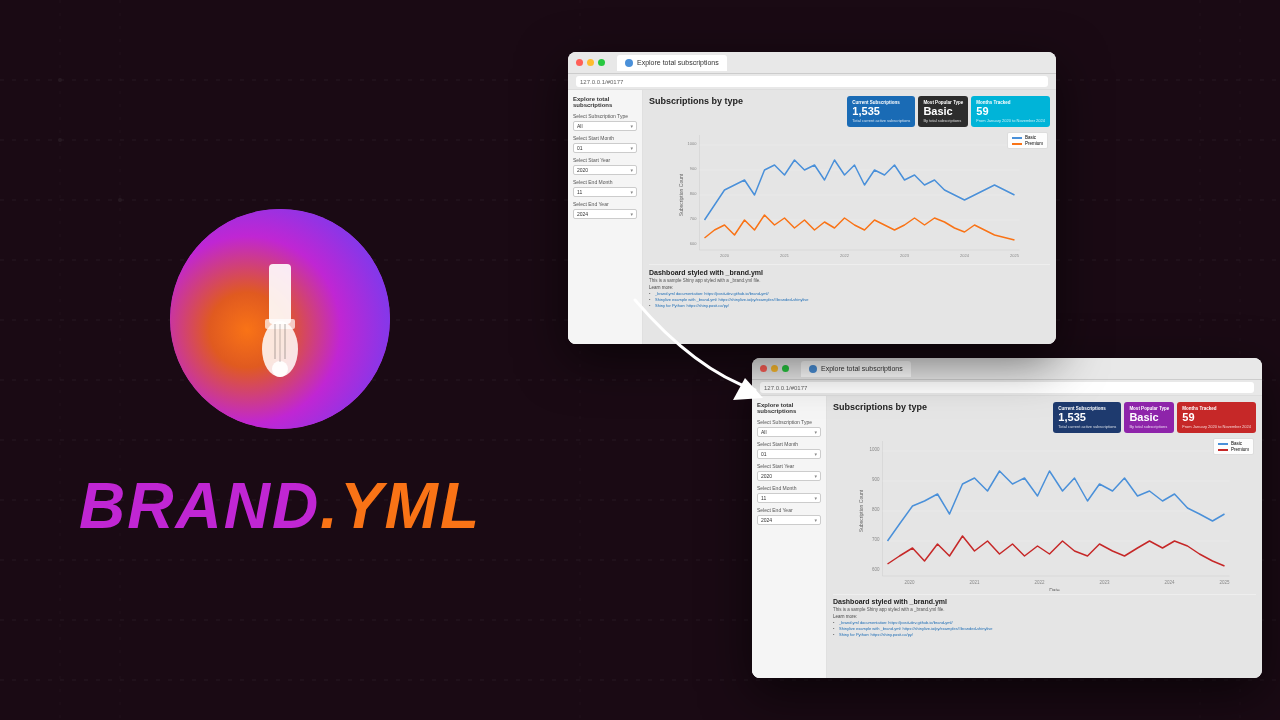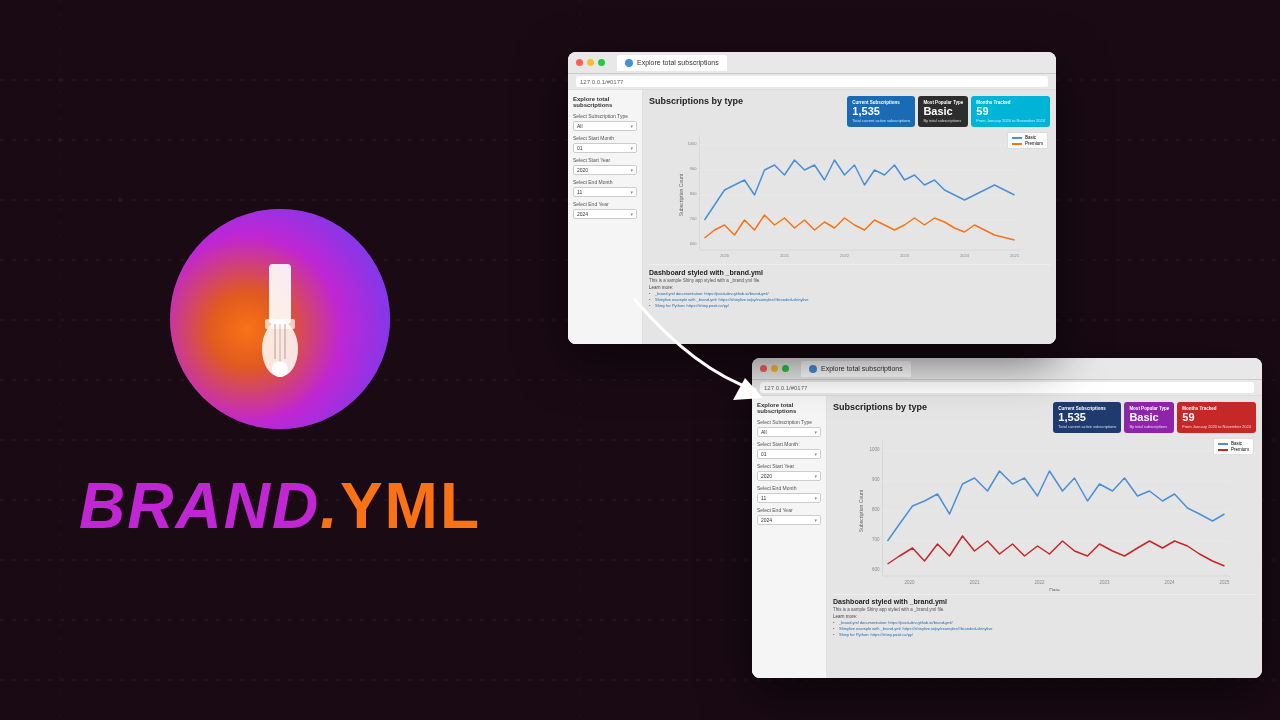--- a/index.html
+++ b/index.html
@@ -63,20 +63,21 @@
       font-style: italic;
     }
 
     .brand-dot {
       color: #f97316;
       font-style: italic;
     }
 
     .brand-yml {
       color: #f97316;
+      font-style: italic;
     }
 
     
     .browser-top {
       position: absolute;
       top: 50px;
       left: 565px;
       width: 500px;
       height: 295px;
       background: #fff;

